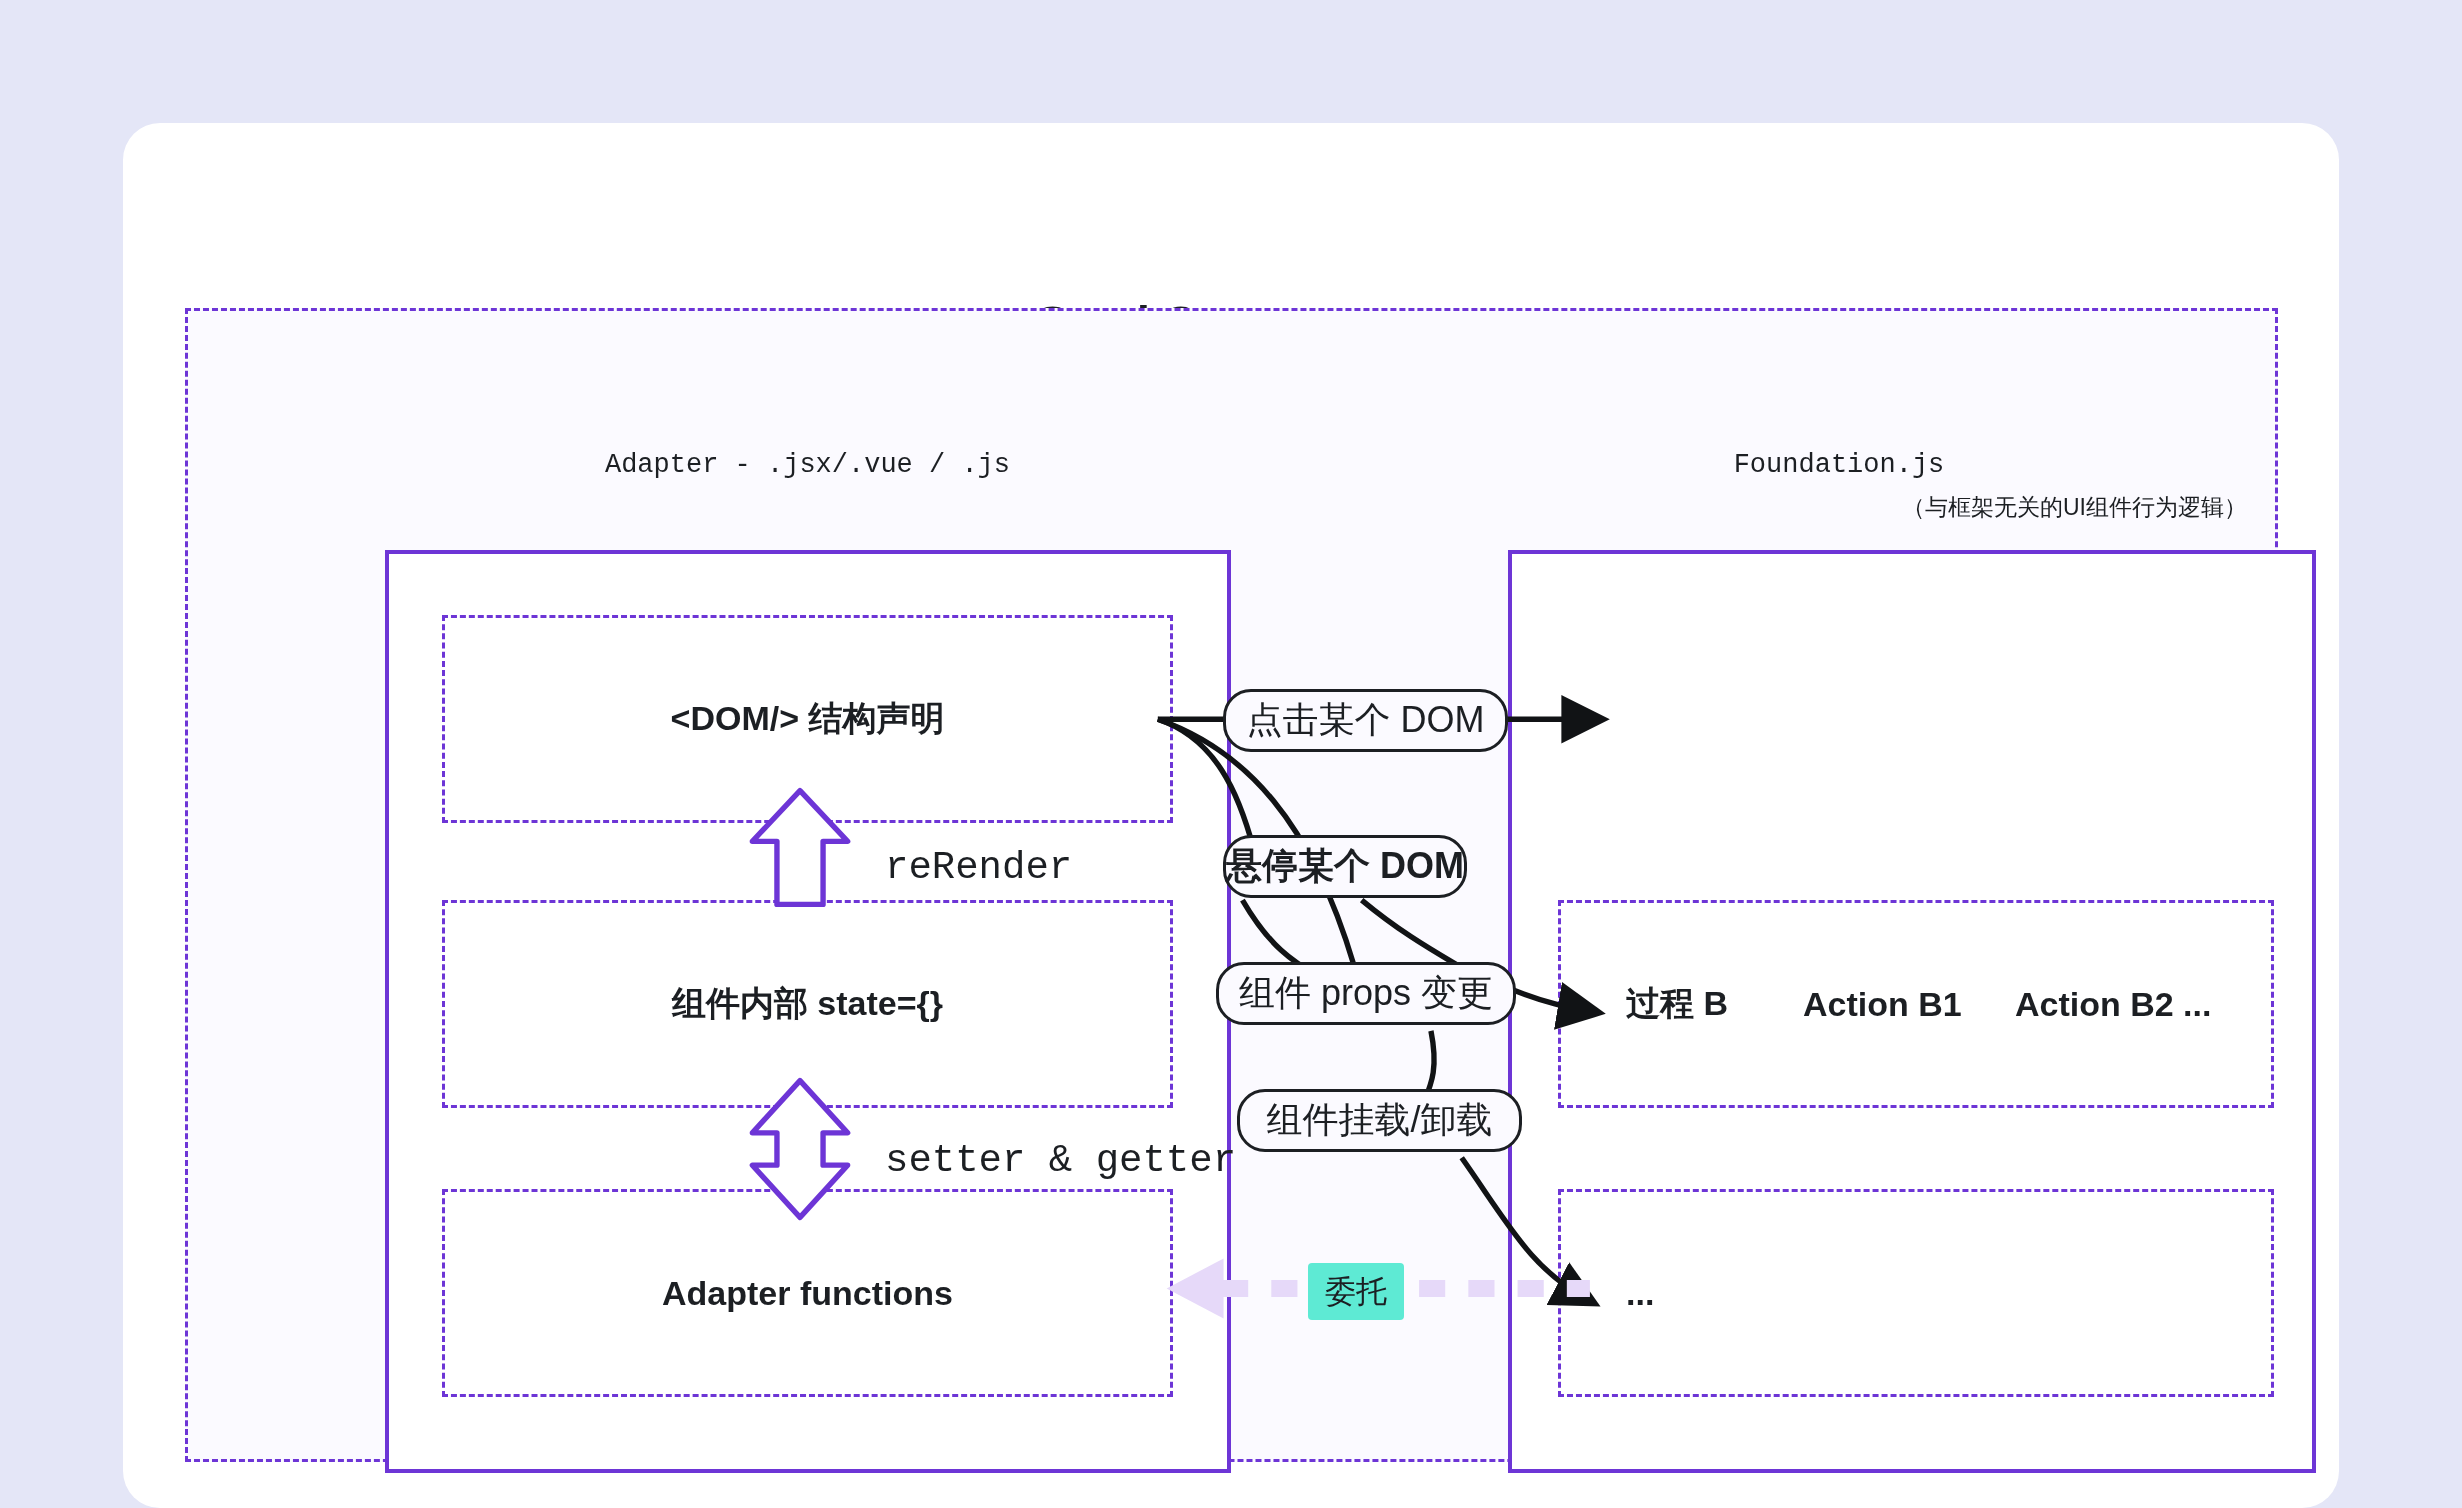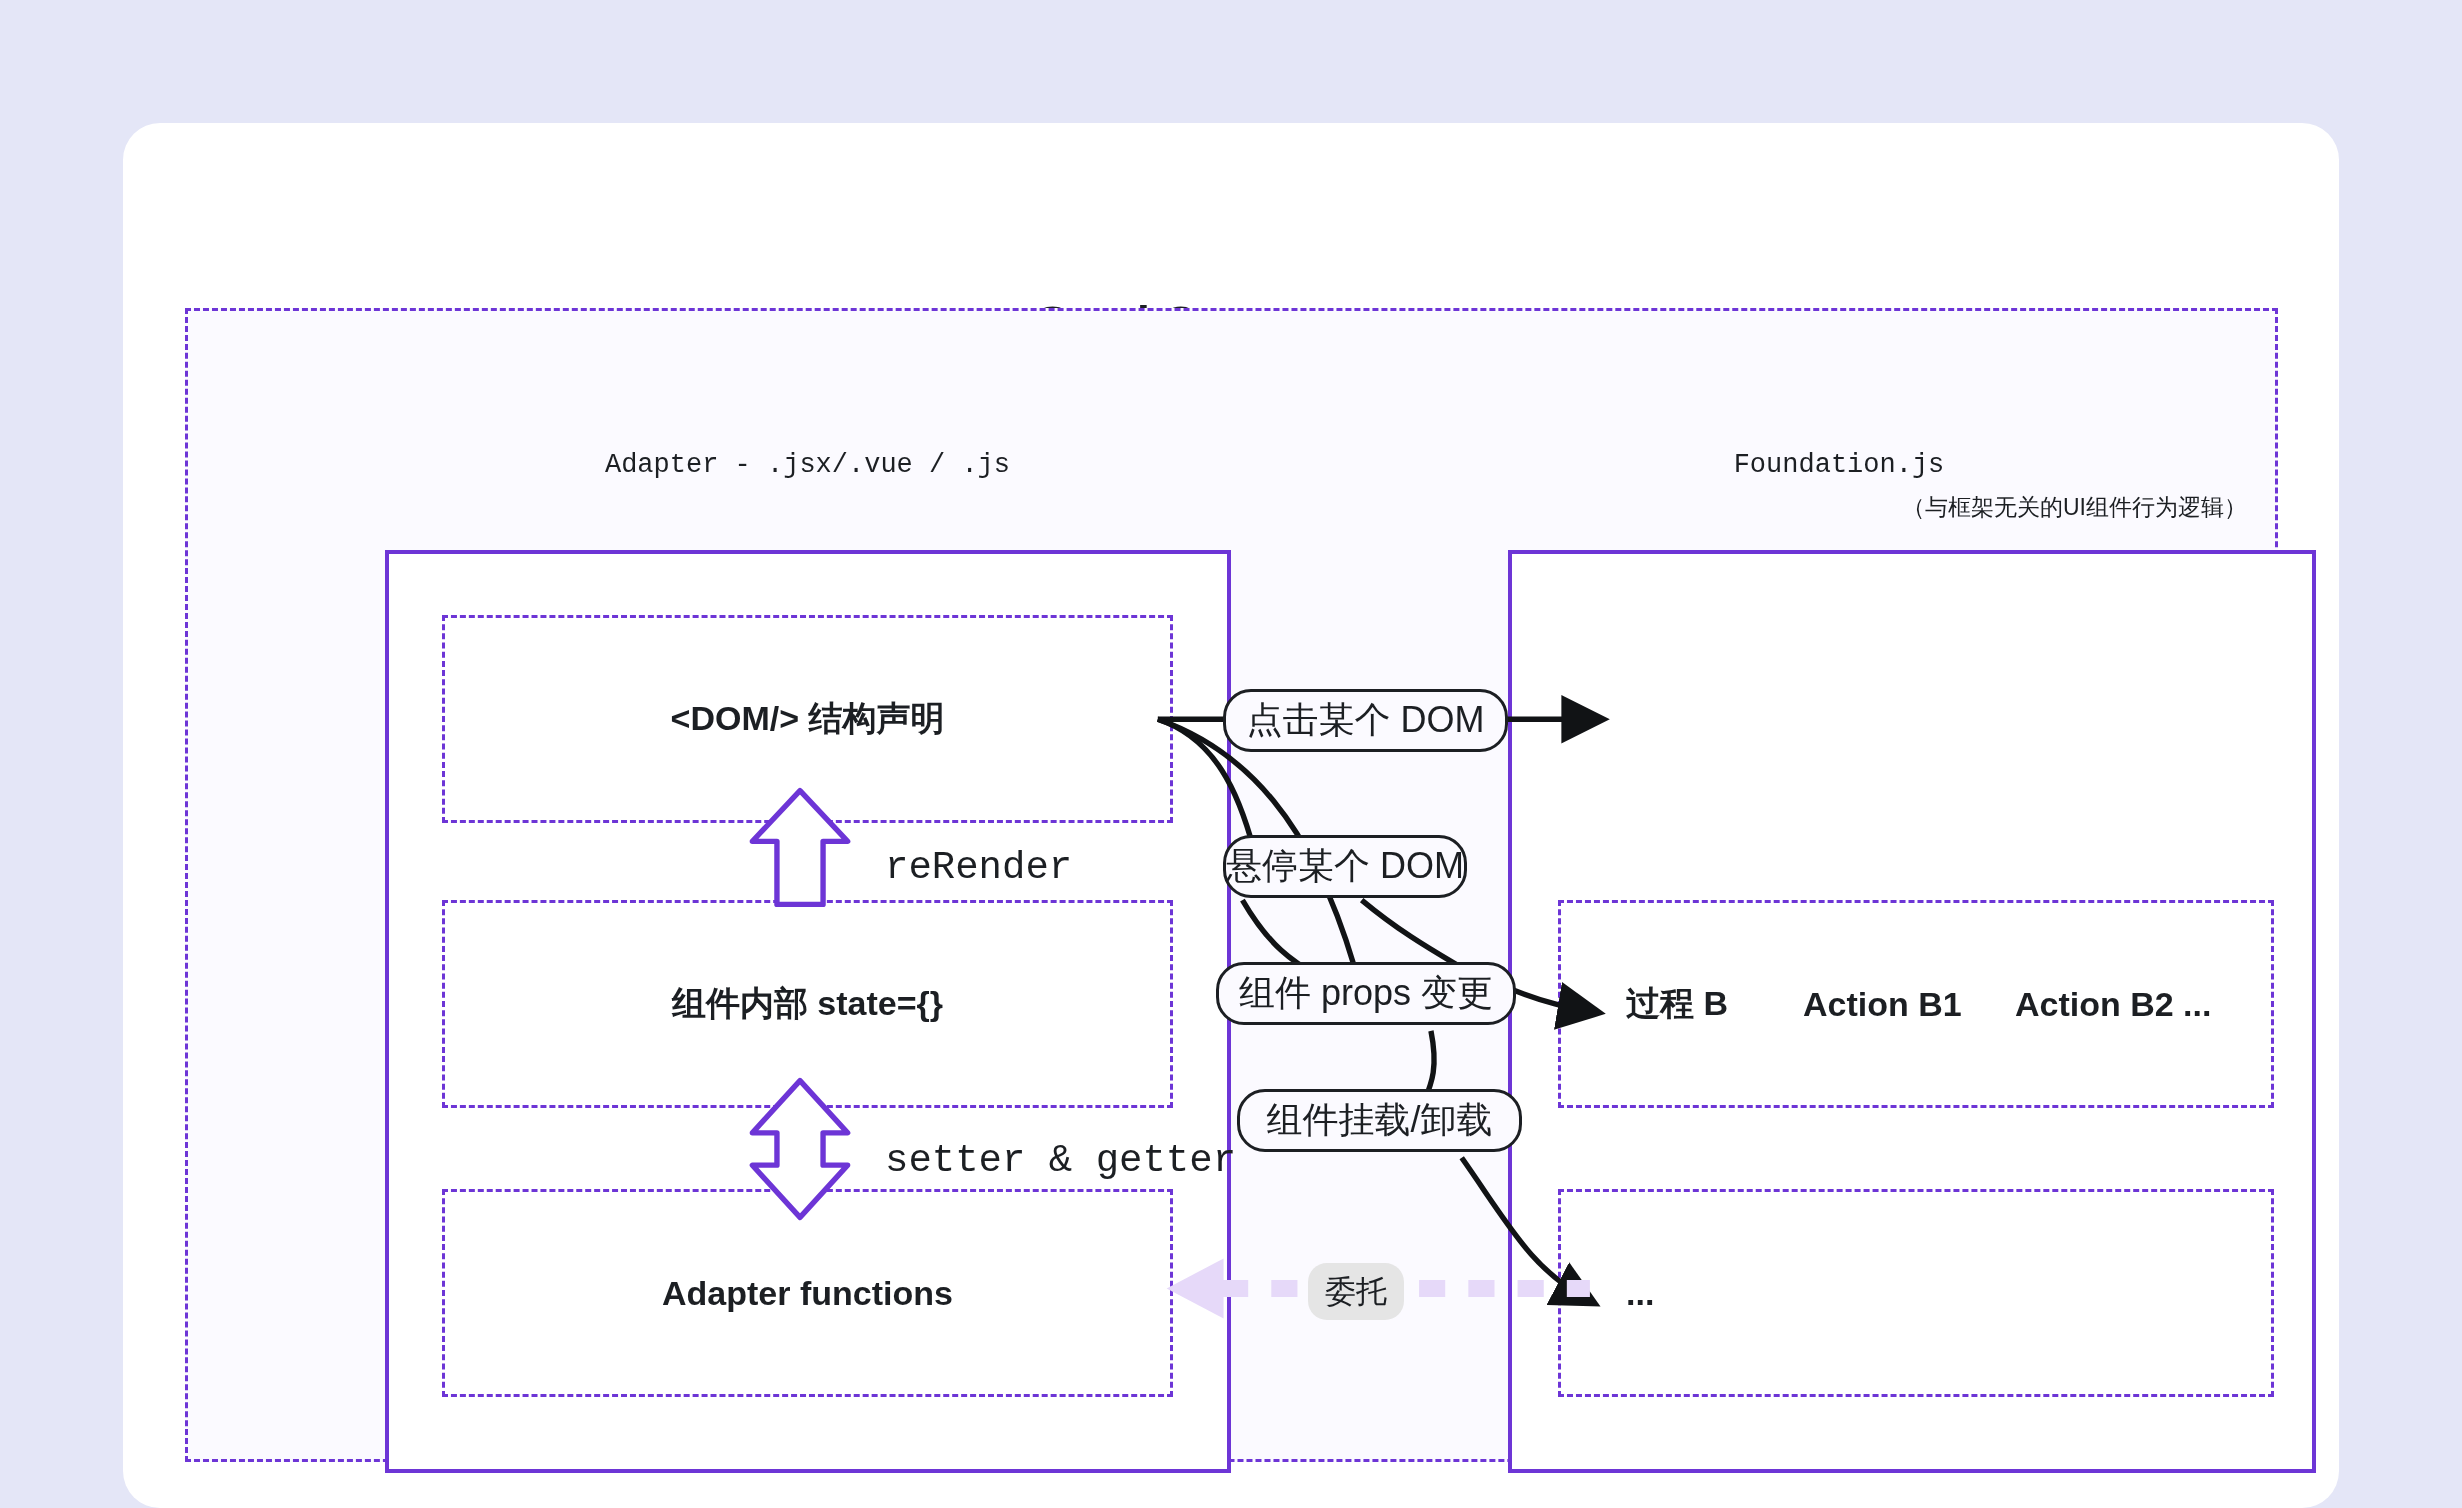--- a/index.html
+++ b/index.html
@@ -112,22 +112,22 @@
     font-family:"Liberation Mono", monospace;
     font-size:39px;
     color:#1c1f23;
     white-space:nowrap;
     z-index:6;
   }
   
   .deleg-wrap{ position:absolute; z-index:7; }
   .deleg-label{
     position:absolute;
-    background:#e5e5e5;
-    border-radius:19px;
+    background:#5eead4;
+    border-radius:4px;
     padding:7.7px 17px;
     font-size:31px;
     color:#1c1f23;
     white-space:nowrap;
     z-index:8;
   }
 </style>
 </head>
 <body>
 
@@ -199,21 +199,21 @@
     <path d="M1610,1010 C1670,1060 1720,1085 1760,1110" stroke="#111315" stroke-width="7" fill="none"></path>
 
     <path d="M1790,1120 C1850,1145 1880,1150 1910,1155" stroke="#111315" stroke-width="7" fill="none" marker-end="url(#ah)"></path>
 
     <path d="M1700,1180 C1710,1230 1700,1250 1690,1275" stroke="#111315" stroke-width="7" fill="none"></path>
 
     <path d="M1740,1345 C1800,1430 1830,1490 1905,1530" stroke="#111315" stroke-width="7" fill="none" marker-end="url(#ah)"></path>
   </svg>
 
   <div class="pill" style="left:1100px;top:566px;width:285px;height:63px;">点击某个 DOM</div>
-  <div class="pill" style="left:1100px;top:712px;width:244px;height:63px;">悬停某个 DOM</div>
+  <div class="pill" style="left:1100px;top:712px;width:244px;height:63px;font-weight:bold;">悬停某个 DOM</div>
   <div class="pill" style="left:1093px;top:839px;width:300px;height:63px;">组件 props 变更</div>
   <div class="pill" style="left:1093px;top:966px;width:285px;height:63px;margin-left:21px;">组件挂载/卸载</div>
 
   <svg class="deleg-wrap" style="left:1039px;top:1123px;" width="431" height="85" viewBox="0 0 560 110">
     <polygon points="6,55 80,16 80,94" fill="#e6d9f9"></polygon>
     <line x1="78" y1="55" x2="556" y2="55" stroke="#e6d9f9" stroke-width="22" stroke-dasharray="34 30" stroke-linecap="butt"></line>
   </svg>
   <div class="deleg-label" style="left:1185px;top:1140px;">委托</div>
 
 </div>

